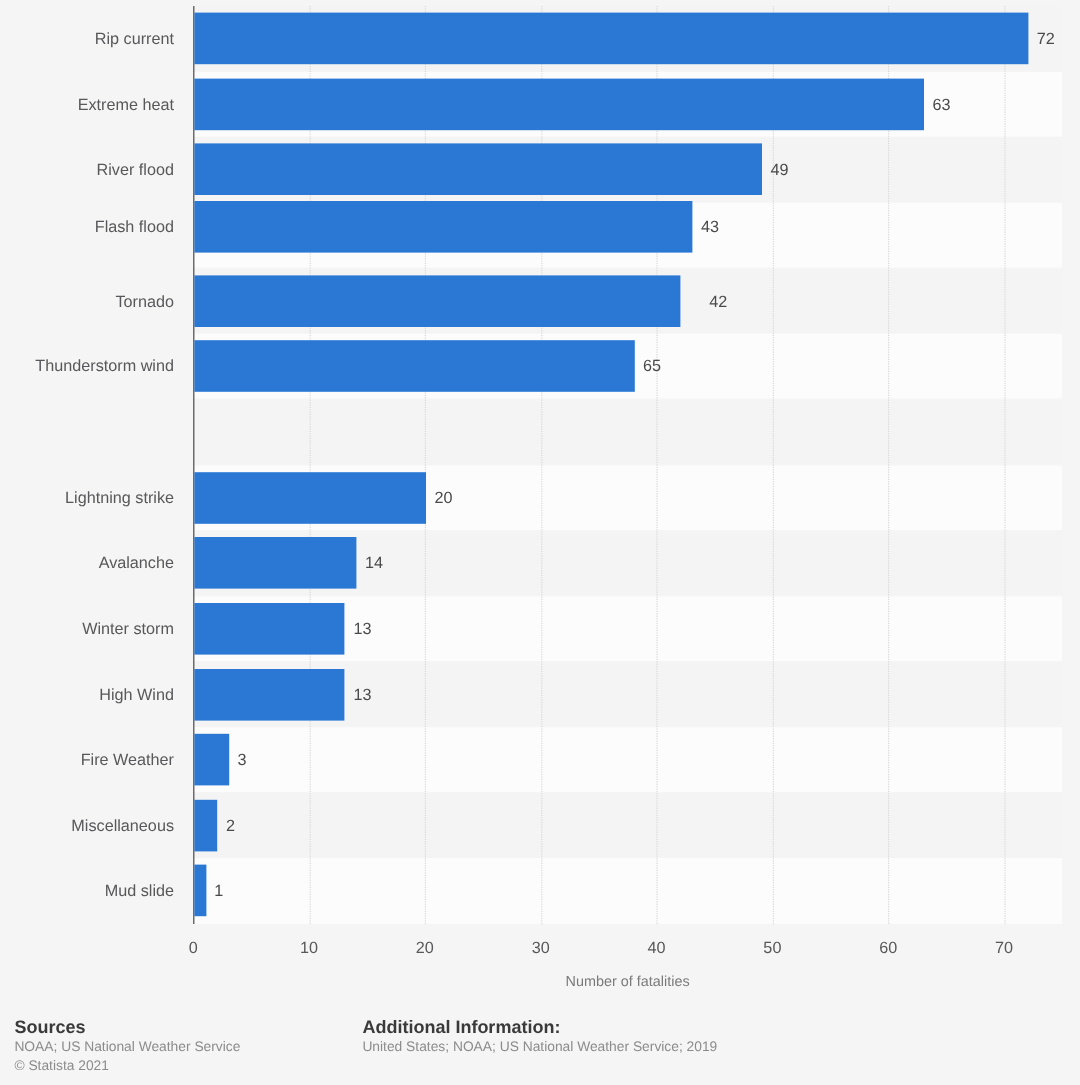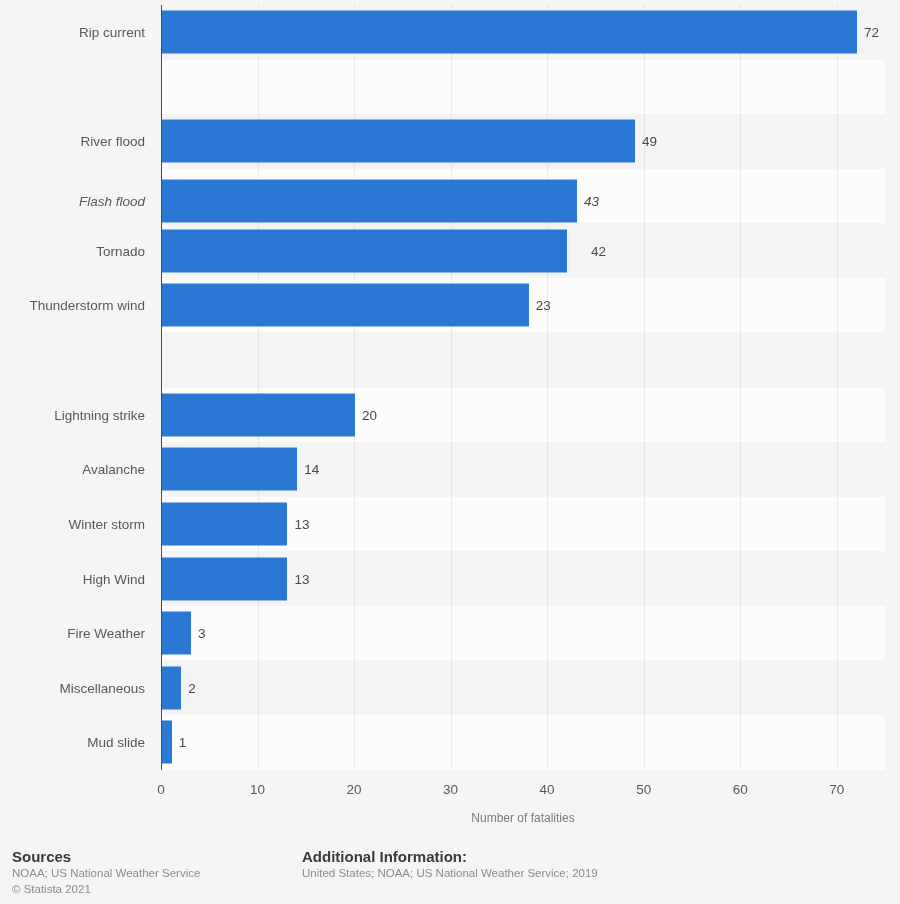--- a/index.html
+++ b/index.html
@@ -193,39 +193,44 @@
         <div class="gridline" style="left: 740.2px;"></div>
         <div class="gridline" style="left: 836.733px;"></div>
       </div>
     <div class="axis-y"></div>
     <div class="bars-layer" id="bars-layer">
         <div class="bar-row" style="top: 0px;">
           <div class="cat-label">Rip current</div>
           <div class="bar" style="width: 695.04px; background: rgb(42, 120, 212);"></div>
           <div class="bar-value" style="left: 864.04px;">72</div>
         </div>
+        <div class="bar-row" style="top: 54.6429px;">
+          <div class="cat-label">Extreme heat</div>
+          <div class="bar" style="width: 608.16px; background: rgb(42, 120, 212);"></div>
+          <div class="bar-value" style="left: 777.16px;">63</div>
+        </div>
         <div class="bar-row" style="top: 109.286px;">
           <div class="cat-label">River flood</div>
           <div class="bar" style="width: 473.013px; background: rgb(42, 120, 212);"></div>
           <div class="bar-value" style="left: 642.013px;">49</div>
         </div>
-        <div class="bar-row" style="top: 169px; font-style: italic;">
+        <div class="bar-row" style="top: 157px;">
           <div class="cat-label">Flash flood</div>
           <div class="bar" style="width: 415.093px; background: rgb(42, 120, 212);"></div>
           <div class="bar-value" style="left: 584.093px;">43</div>
         </div>
         <div class="bar-row" style="top: 218.571px;">
           <div class="cat-label">Tornado</div>
           <div class="bar" style="width: 405.44px; background: rgb(42, 120, 212);"></div>
           <div class="bar-value" style="left: 591px;">42</div>
         </div>
         <div class="bar-row" style="top: 273.214px;">
           <div class="cat-label">Thunderstorm wind</div>
           <div class="bar" style="width: 366.827px; background: rgb(42, 120, 212);"></div>
-          <div class="bar-value" style="left: 535.827px;">23</div>
+          <div class="bar-value" style="left: 535.827px;">65</div>
         </div>
         <div class="bar-row" style="top: 382.5px;">
           <div class="cat-label">Lightning strike</div>
           <div class="bar" style="width: 193.067px; background: rgb(42, 120, 212);"></div>
           <div class="bar-value" style="left: 362.067px;">20</div>
         </div>
         <div class="bar-row" style="top: 437.143px;">
           <div class="cat-label">Avalanche</div>
           <div class="bar" style="width: 135.147px; background: rgb(42, 120, 212);"></div>
           <div class="bar-value" style="left: 304.147px;">14</div>

